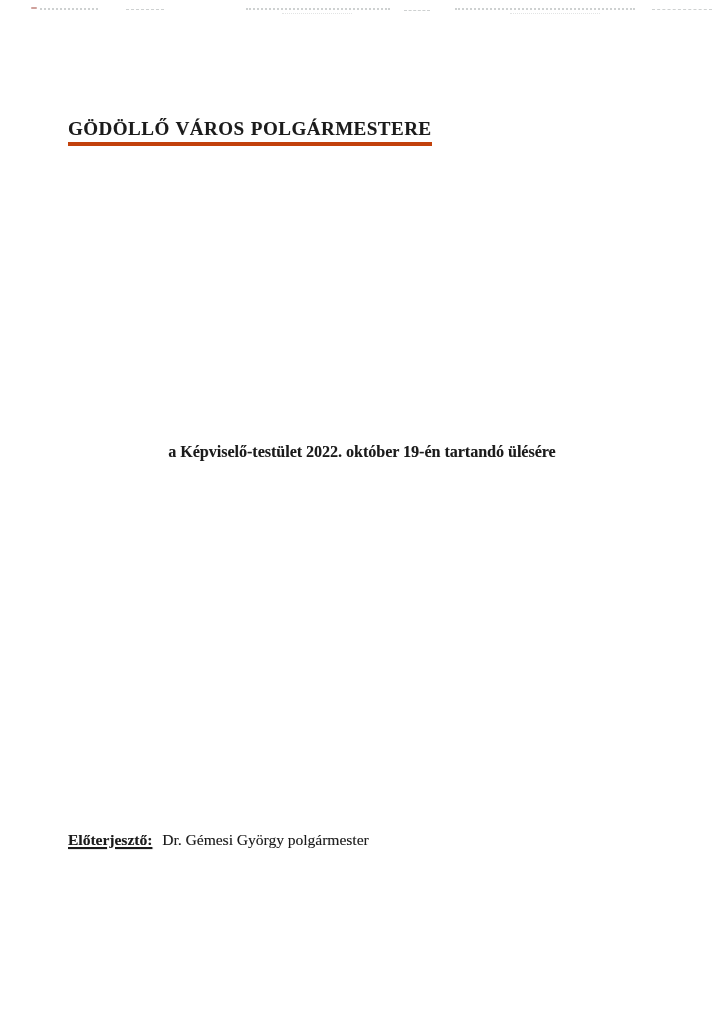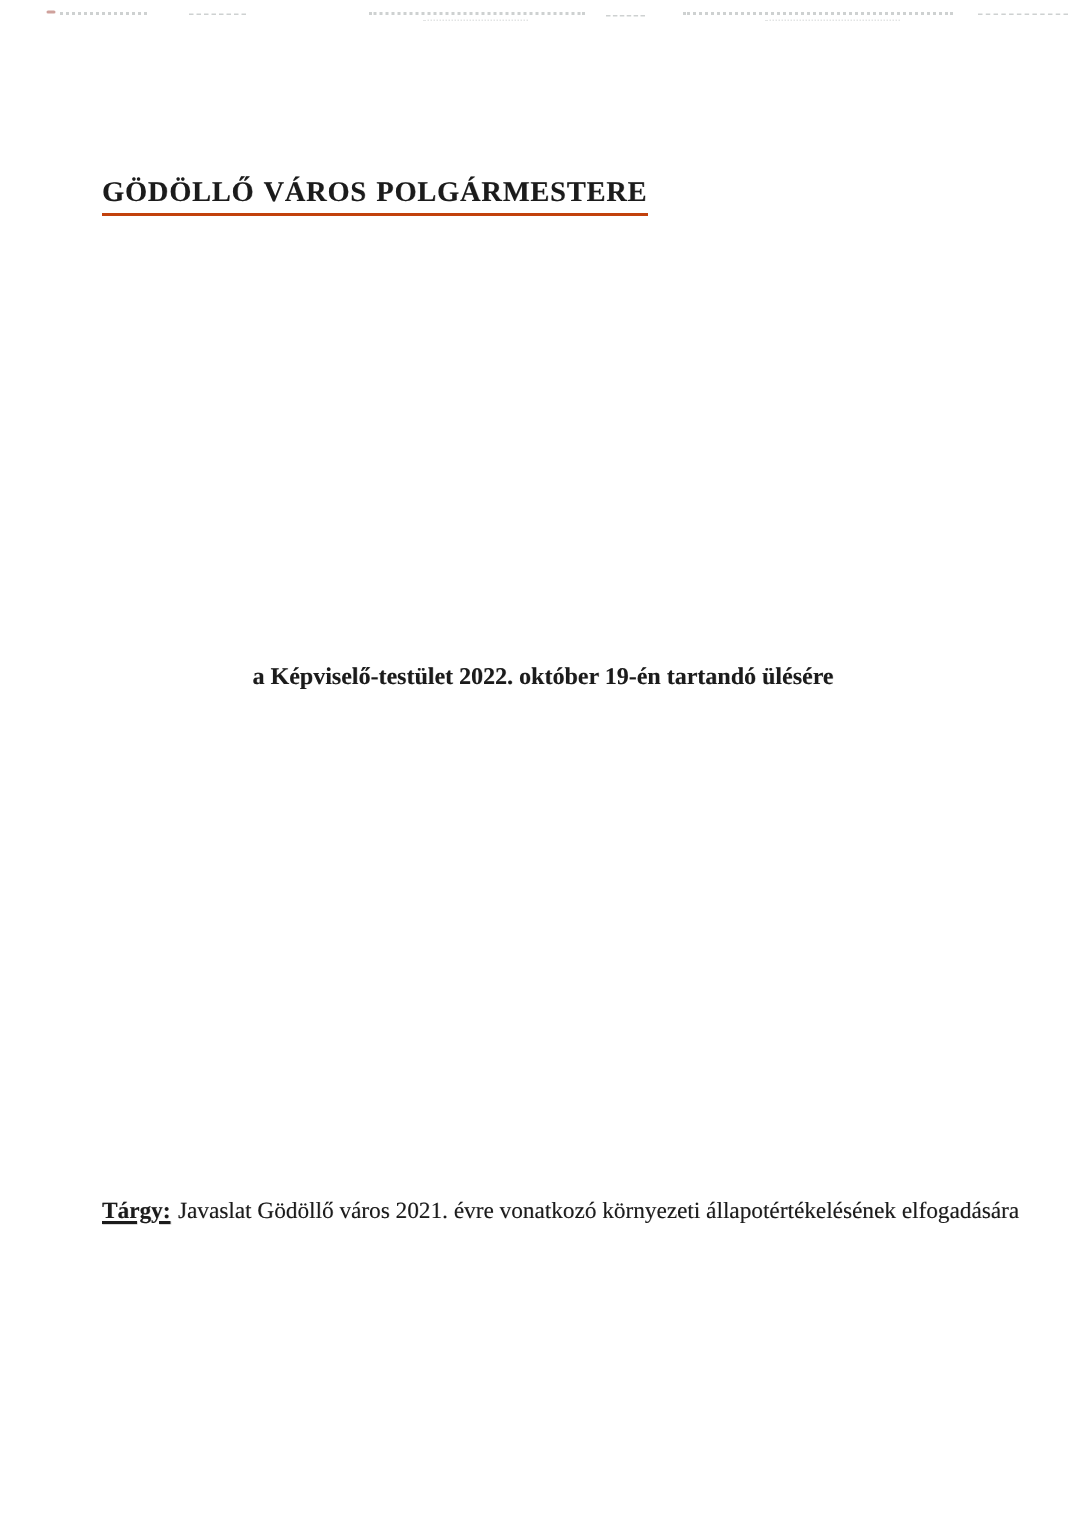--- a/index.html
+++ b/index.html
@@ -53,21 +53,21 @@
   
   .doc-header {
     position: absolute;
     left: 68px;
     top: 118px;
     margin: 0;
     font-size: 19px;
     font-weight: bold;
     letter-spacing: 0.5px;
     word-spacing: 1px;
-    border-bottom: 2px solid #c2410c;
+    border-bottom: 4px solid #c2410c;
     padding-bottom: 2px;
     display: inline-block;
     white-space: nowrap;
   }
 
   
   .doc-title {
     position: absolute;
     left: 0;
     top: 404px;
@@ -123,18 +123,18 @@
     <i class="n6"></i>
     <i class="n7"></i>
     <i class="n8"></i>
   </div>
 
   <h1 class="doc-header ink">GÖDÖLLŐ VÁROS POLGÁRMESTERE</h1>
 
 
   <div class="doc-session ink">a Képviselő-testület 2022. október 19-én tartandó ülésére</div>
 
-  <p class="meta-line subject">
-    <span class="meta-label ink">Tárgy:</span><span class="ink">Javaslat Gödöllő város 2021. évre vonatkozó környezeti állapotértékelésének elfogadására</span>
+
+  <p class="meta-line presenter">
+    <span class="meta-label ink">Előterjesztő:</span><span class="ink">Dr. Gémesi György polgármester</span>
   </p>
-
 
 </div>
 
 </body></html>

